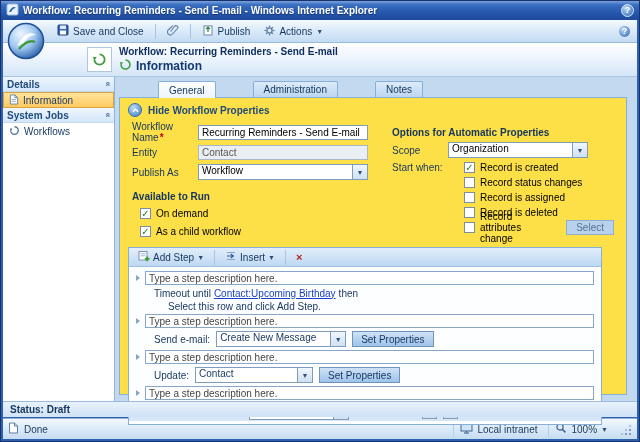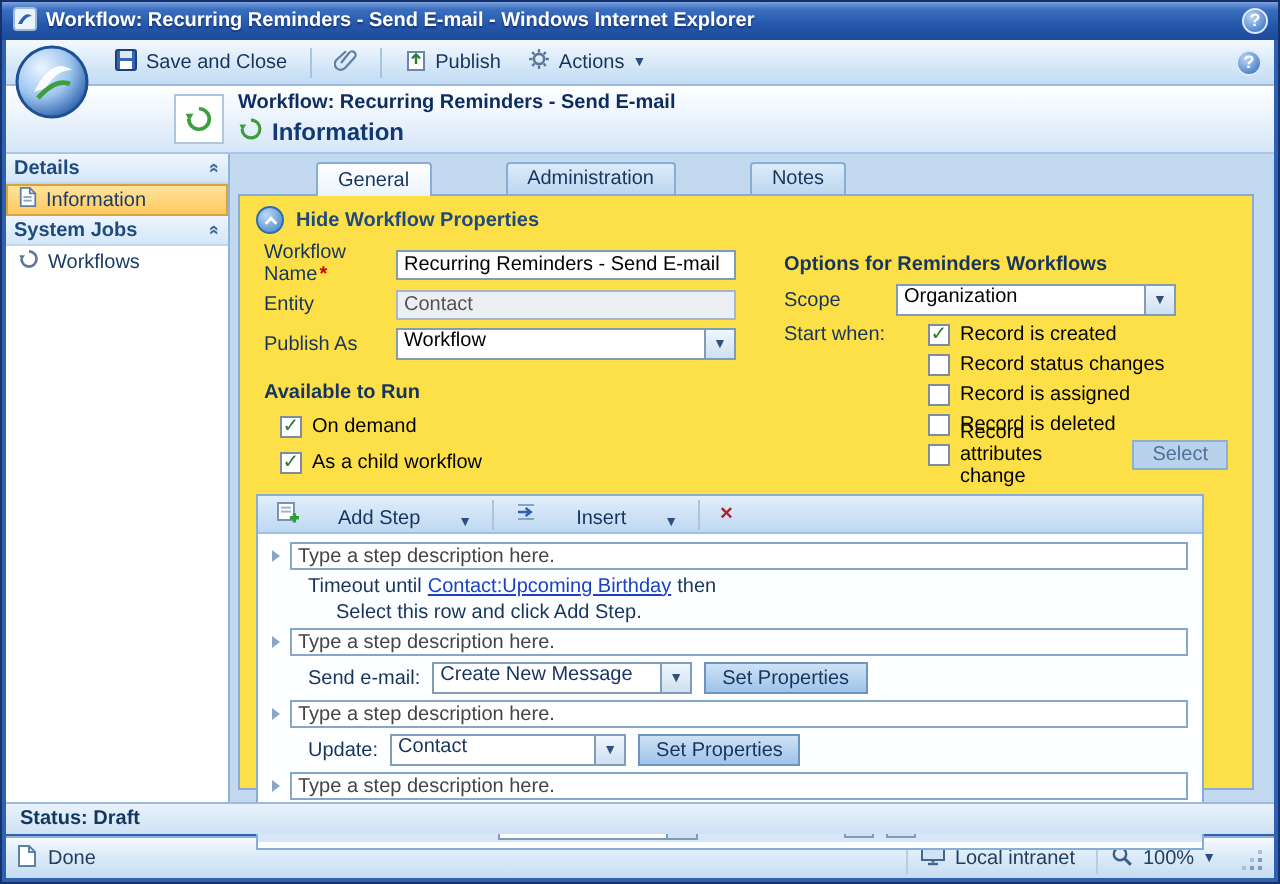--- a/index.html
+++ b/index.html
@@ -91,21 +91,21 @@
   .scope-row .sel { width:140px; }
   .sw-opts { display:flex; flex-direction:column; }
   .sw-opts .chkrow { padding-left:16px; }
   .btn-sel { height:15px; padding:0 9px; margin-left:8px; background:#b9d1ea; border:1px solid #8fafd0;
              color:#51719a; display:inline-flex; align-items:center; cursor:default; }
 
   
   .se { margin:4px 24px 4px 8px; border:1px solid #86aed6; background:#fdfeff; display:flex; flex-direction:column; }
   .sehead { height:19px; flex:0 0 19px; display:flex; align-items:center; gap:2px; padding:0 4px;
             background:linear-gradient(180deg,#e2eefb,#bed8f2); border-bottom:1px solid #9dc0e4; color:#15355f; }
-  .sbtn { display:flex; align-items:flex-end; gap:19px; padding:1px 4px; border:1px solid transparent; border-radius:2px; cursor:pointer; }
+  .sbtn { display:flex; align-items:center; gap:3px; padding:1px 4px; border:1px solid transparent; border-radius:2px; cursor:pointer; }
   .xdel { color:#b22222; font-weight:bold; font-size:11px; }
   .sebody { flex:1; display:flex; flex-direction:column; gap:1px; padding:3px 7px; }
   .drow { display:flex; align-items:center; gap:5px; height:16px; }
   .mark { width:0; height:0; border-left:4px solid #8aa5c4; border-top:3px solid transparent; border-bottom:3px solid transparent; }
   .dinput { flex:1; height:14px; border:1px solid #86a7c8; font:inherit; color:#444; padding:0 3px; }
   .toline { padding-left:18px; height:12px; display:flex; align-items:center; gap:3px; color:#15355f; }
   .tohint { padding-left:32px; height:12px; display:flex; align-items:center; color:#15355f; }
   a.lnk { color:#1a41c6; text-decoration:underline; cursor:pointer; }
   .arow { display:flex; align-items:center; gap:6px; height:18px; padding-left:18px; color:#15355f; }
   .arow .sel.w130 { width:130px; } .arow .sel.w118 { width:118px; } .arow .sel.w100 { width:100px; }
@@ -305,21 +305,21 @@
                 <span class="cb checked"></span>
                 <span>On demand</span>
               </div>
               <div class="chkrow" style="margin-top:3px; padding-left:8px">
                 <span class="cb checked"></span>
                 <span>As a child workflow</span>
               </div>
             </div>
 
             <div class="rcol">
-              <div class="bhdr">Options for Reminders Workflows</div>
+              <div class="bhdr">Options for Automatic Properties</div>
               <div class="frow scope-row" style="margin-top:2px">
                 <span class="lbl" style="width:56px;flex-basis:56px">Scope</span>
                 <span class="sel">
                   <span class="sval">Organization</span>
                   <span class="sarr">▼</span>
                 </span>
               </div>
               <div style="display:flex">
                 <span class="lbl" style="width:56px;flex-basis:56px;padding-top:2px">Start when:</span>
                 <div class="sw-opts" style="flex:1">

